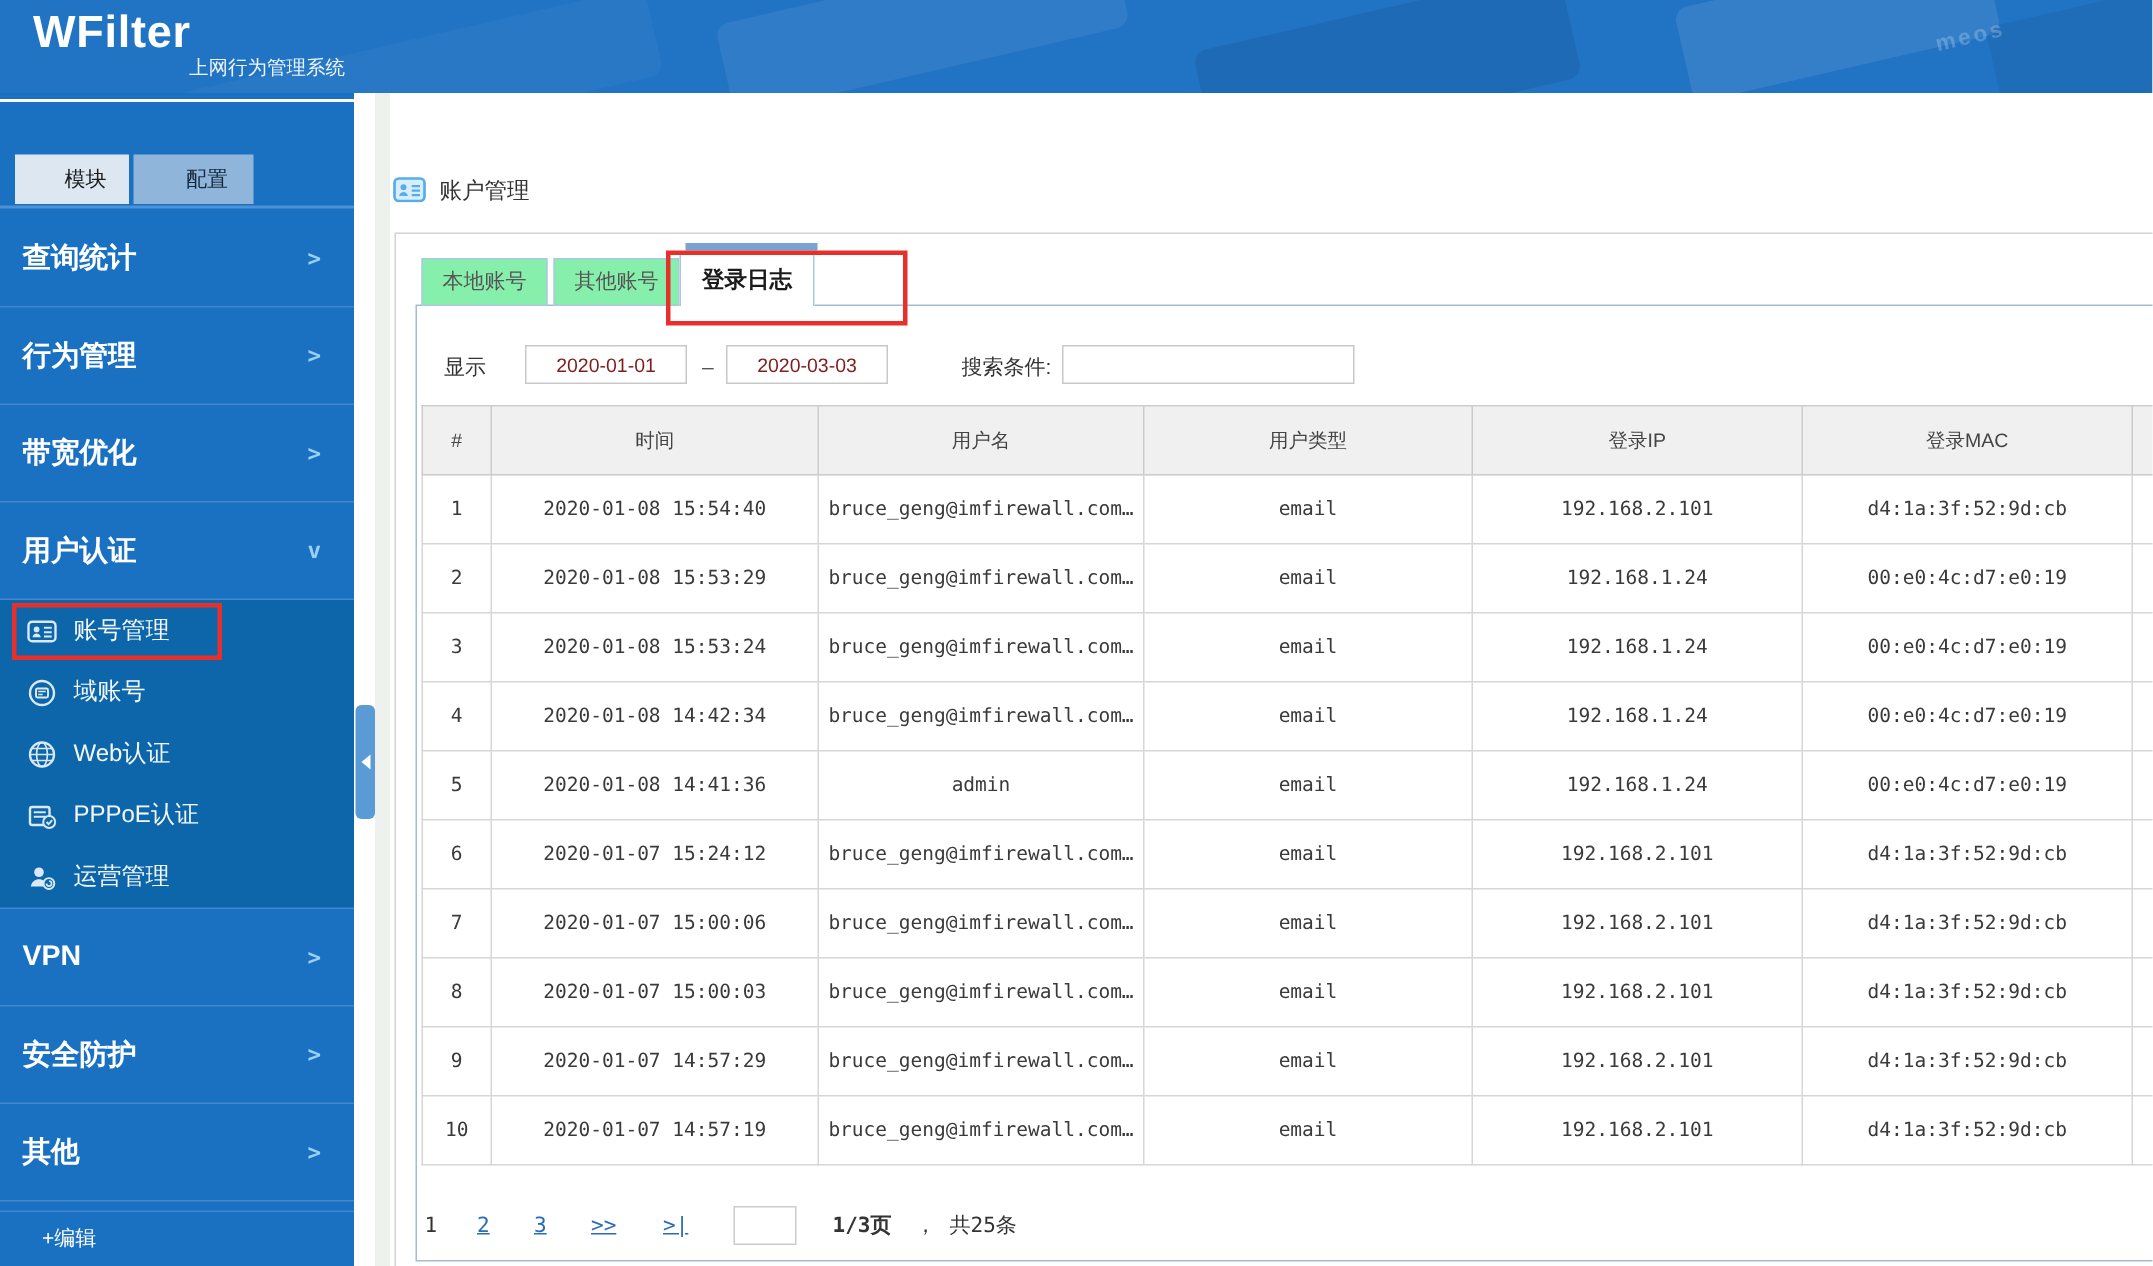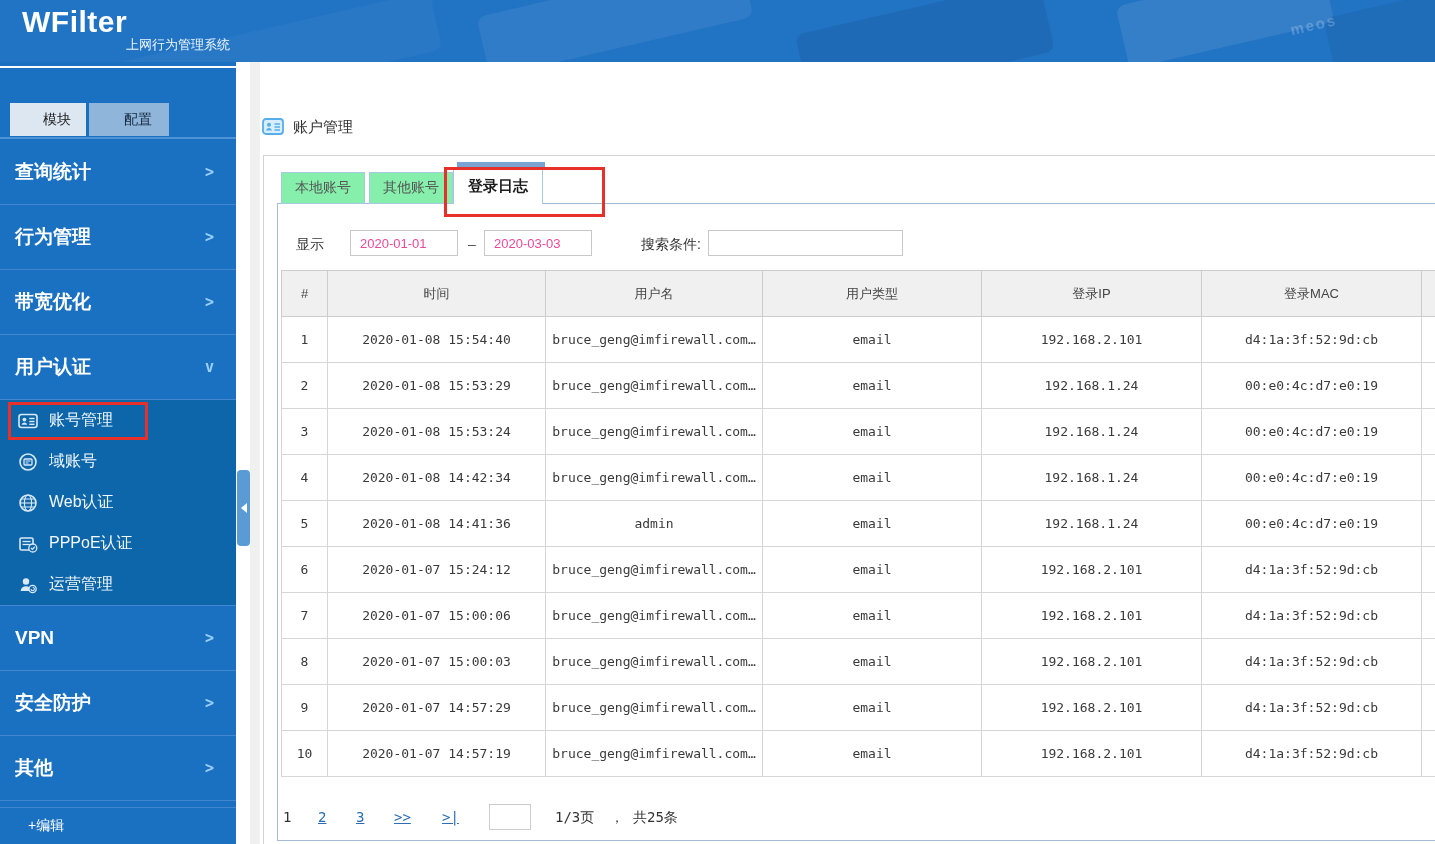--- a/index.html
+++ b/index.html
@@ -75,21 +75,21 @@
     font-size:15px; z-index:3; }
   .tab-topbar { position:absolute; left:457px; top:162px; width:88px; height:5px;
     background:#78a3d3; z-index:4; }
 
   .filter-row { z-index:2; }
   .lbl { position:absolute; font-size:14px; color:#333; z-index:2; }
   .lbl-show { left:296px; top:236px; }
   .lbl-dash { left:468px; top:236px; color:#555; }
   .lbl-search { left:641px; top:236px; }
   .txt-input { position:absolute; border:1px solid #c8c8c8; background:#fff; font-size:13px;
-    color:#ec4899; padding:0 9px; z-index:2; font-family:"Liberation Sans",sans-serif; }
+    color:#7f1d1d; padding:0 9px; z-index:2; font-family:"Liberation Sans",sans-serif;text-align:center; }
   .in-date1 { left:350px; top:230px; width:108px; height:26px; }
   .in-date2 { left:484px; top:230px; width:108px; height:26px; }
   .in-search { left:708px; top:230px; width:195px; height:26px; }
 
   table.log { position:absolute; left:281px; top:270px; width:1176px; border-collapse:collapse;
     table-layout:fixed; z-index:2; background:#fff; }
   table.log th { height:46px; background:#f0f0f1; border:1px solid #cccccc; font-weight:normal;
     font-size:13px; color:#444; }
   table.log td { height:46px; border:1px solid #d6d6d6; text-align:center;
     font-family:"DejaVu Sans Mono", monospace; font-size:13px; color:#3a3a3a;
@@ -98,21 +98,21 @@
   .c4{width:220px;} .c5{width:220px;} .c6{width:36px;}
 
   .pager { position:absolute; left:0; top:800px; width:1435px; height:34px; z-index:2;
     font-family:"DejaVu Sans Mono", monospace; font-size:14px; color:#333; }
   .pager > * { position:absolute; line-height:34px; }
   .pg-cur { left:283px; }
   .pg-link { color:#2a6db5; text-decoration:underline; cursor:pointer; }
   .pg-2 { left:318px; } .pg-3 { left:356px; } .pg-next { left:394px; } .pg-last { left:442px; }
   .pg-input { left:489px; top:4px; width:42px; height:26px; border:1px solid #ccc;
     line-height:normal; text-align:center; font-size:13px; }
-  .pg-status { left:555px; } .pg-comma { left:610px; } .pg-total { left:633px; }
+  .pg-status { left:555px;font-weight:bold; } .pg-comma { left:610px; } .pg-total { left:633px; }
 
   .anno { position:absolute; border:3px solid #e8302a; z-index:9; pointer-events:none; }
   .anno-sidebar { left:8px; top:402px; width:140px; height:38px; }
   .anno-tab { left:444px; top:167px; width:161px; height:50px; }
 </style>
 </head>
 <body>
 
 <div class="top-header">
   <div class="hkey hk1"></div>

